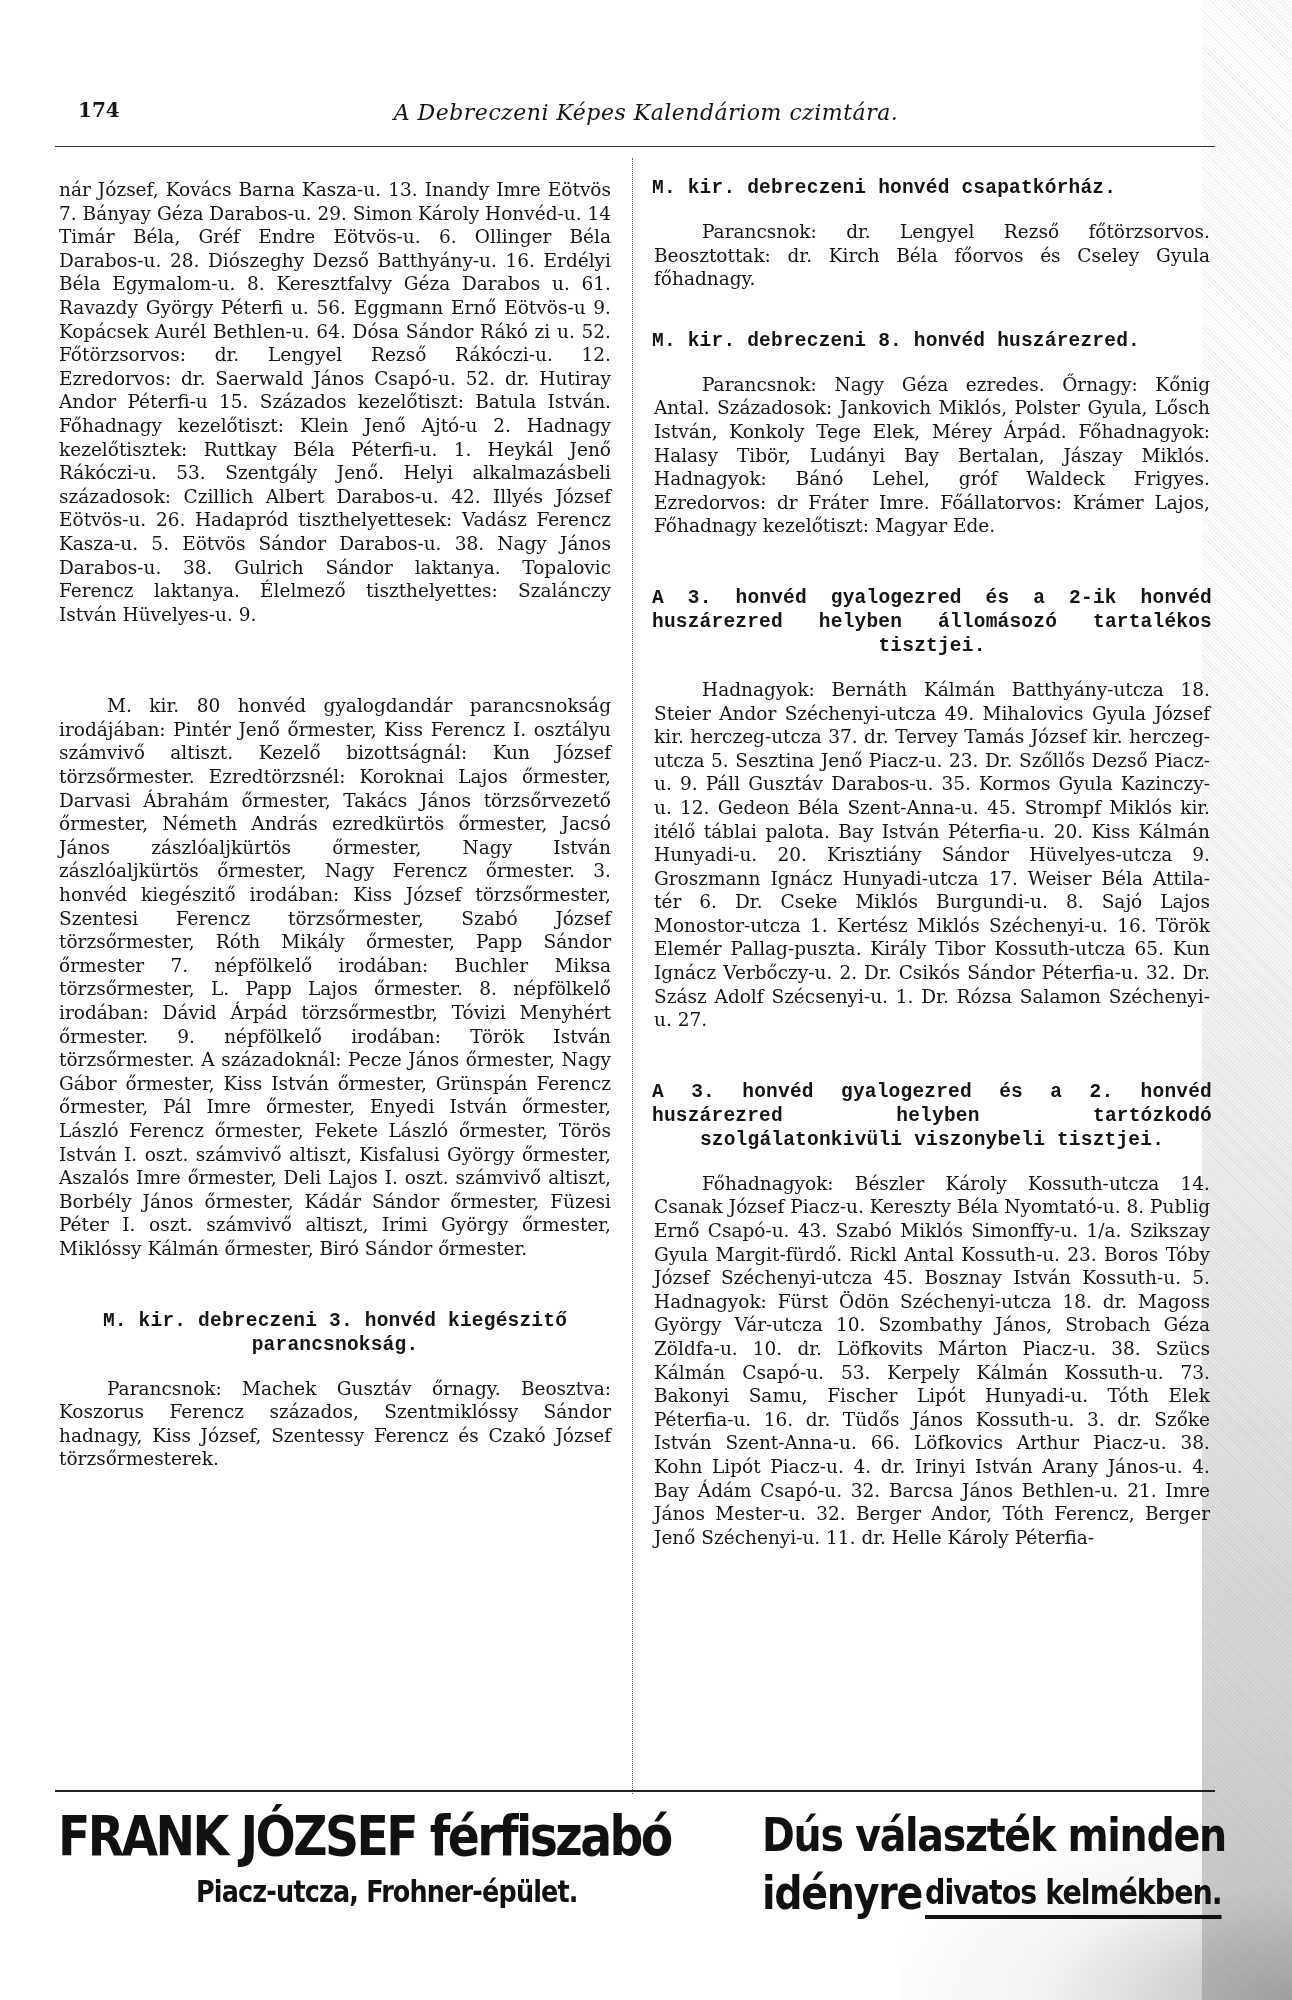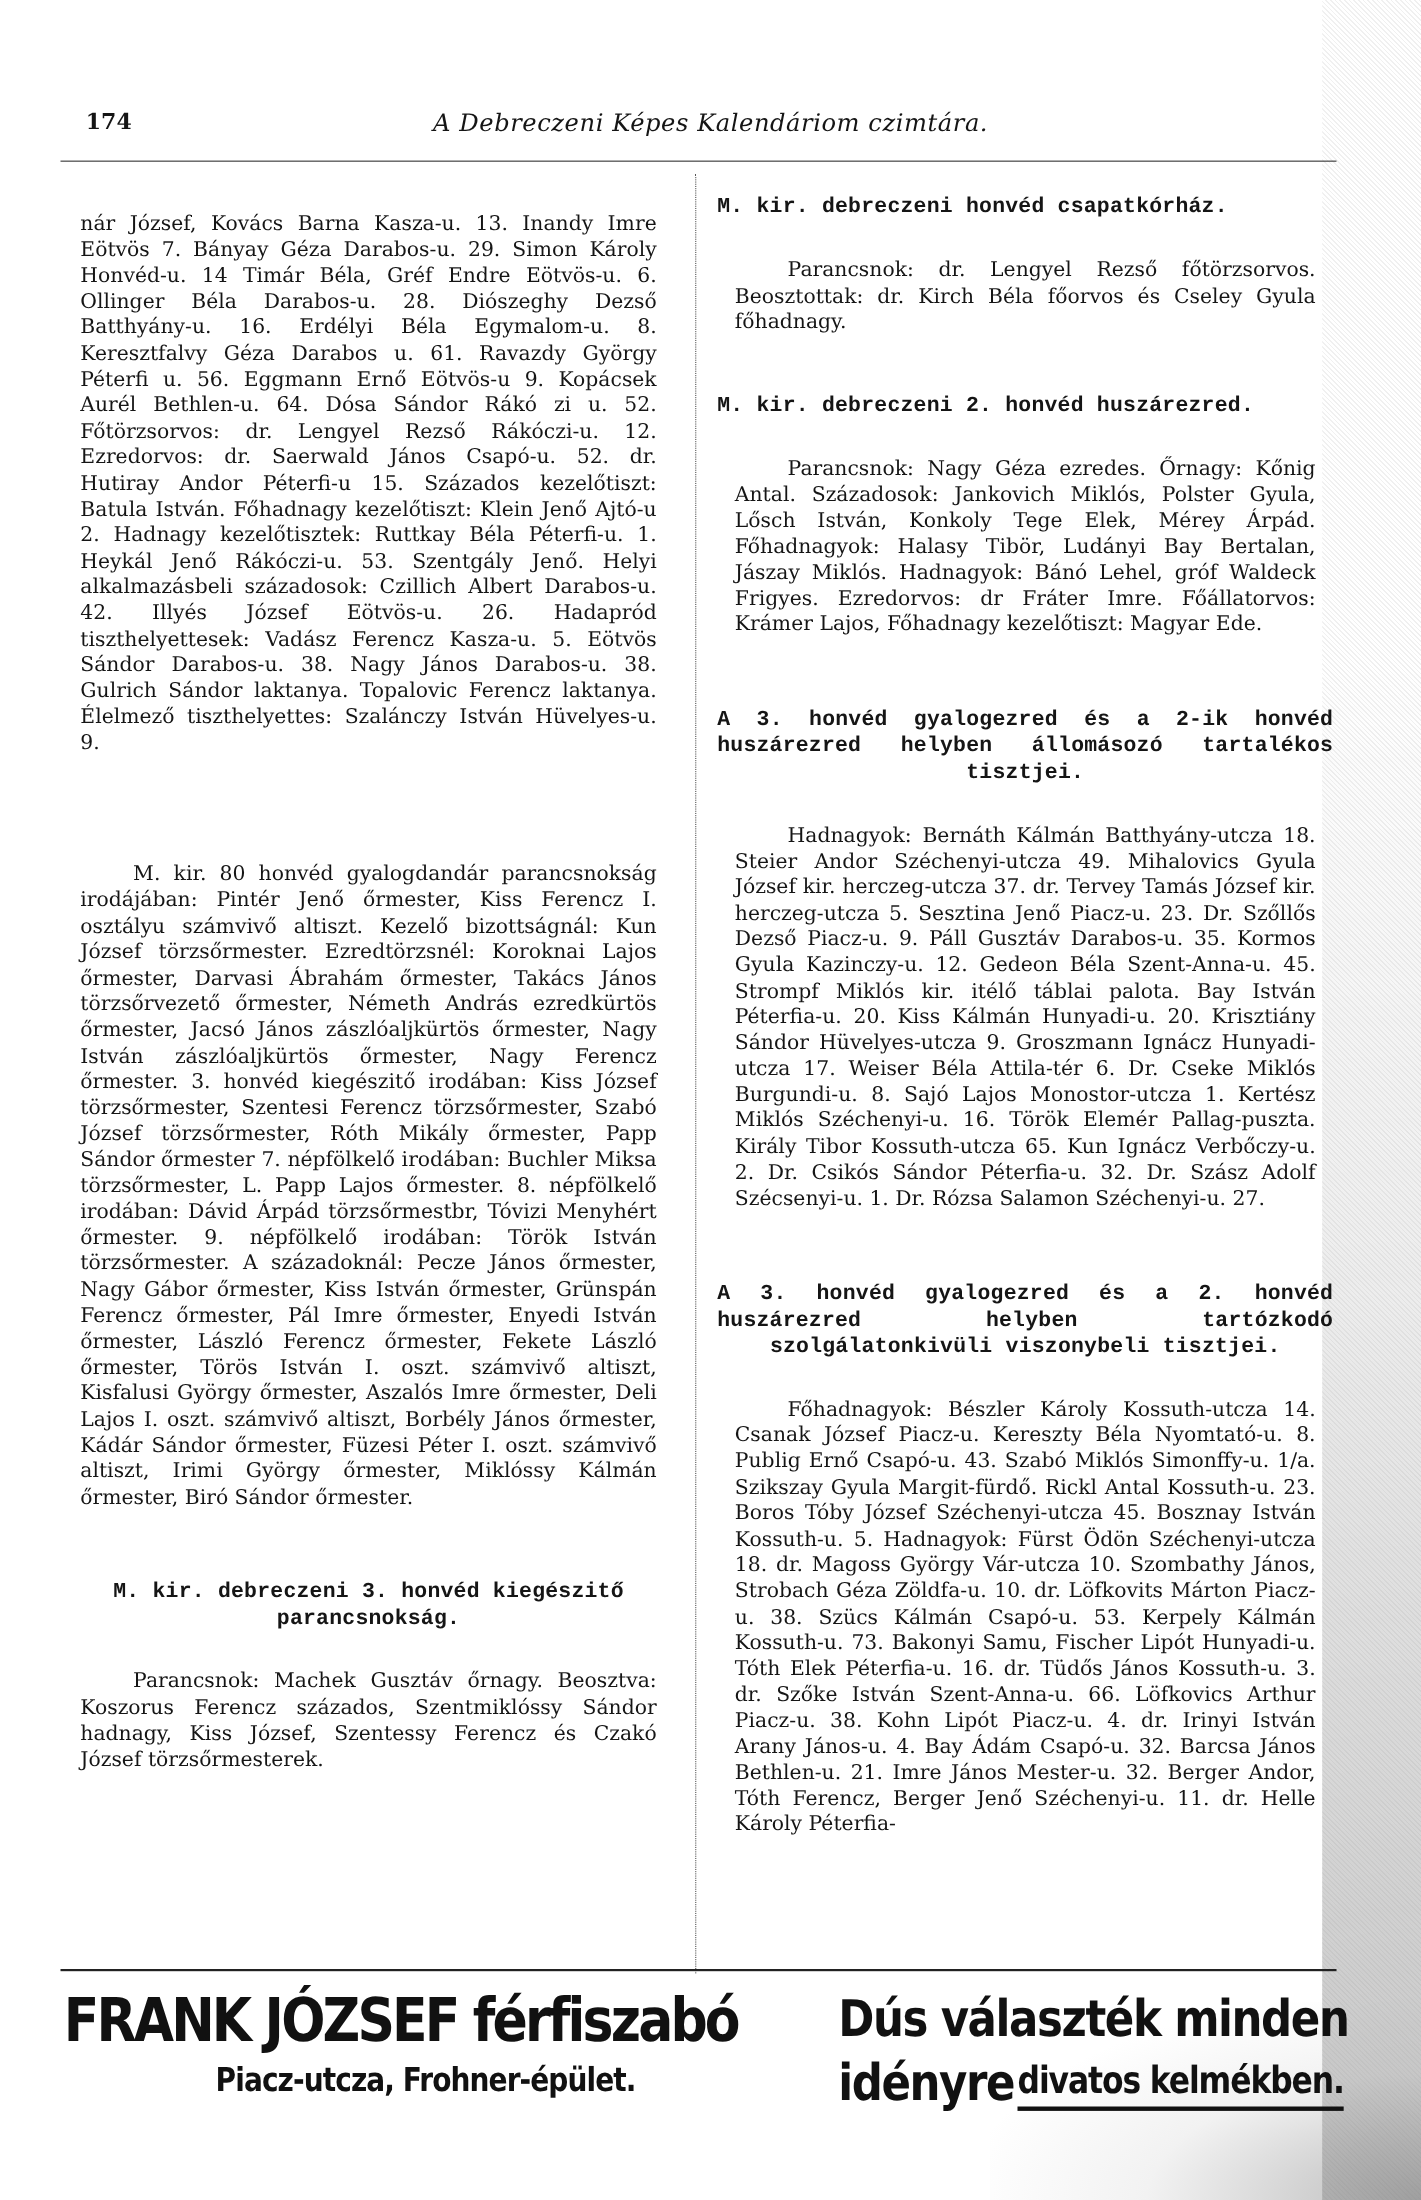--- a/index.html
+++ b/index.html
@@ -35,21 +35,21 @@
     position: absolute; top: 176px;
     font-size: 18.5px; line-height: 23.6px; text-align: justify;
     hyphens: none;
   }
   .col-left { left: 57px; width: 556px; }
   .col-right { left: 652px; width: 560px; }
   .divider {
     position: absolute; left: 632px; top: 158px; height: 1636px; width: 0;
     border-left: 1px dotted #555;
   }
-  p { margin: 16px; }
+  p { margin: 2px; }
   .indent { text-indent: 48px; }
   .sec-title {
     font-weight: bold; text-align: center; font-size: 19.5px; line-height: 24px;
     letter-spacing: 0.2px;
     font-family: Liberation Mono, monospace;
   }
   .gap-l { height: 46px; }
   .gap-m { height: 36px; }
   .gap-s { height: 18px; }
   .bottom-rule {
@@ -96,21 +96,21 @@
   </div>
   <div class="gap-s"></div>
   <p class="indent">Parancsnok: Machek Gusztáv őrnagy. Beosztva: Koszorus Ferencz százados, Szentmiklóssy Sándor hadnagy, Kiss József, Szentessy Ferencz és Czakó József törzsőrmesterek.</p>
 </div>
 
 <div class="col col-right">
   <div class="sec-title" style="text-align:left">M. kir. debreczeni honvéd csapatkórház.</div>
   <div class="gap-s"></div>
   <p class="indent">Parancsnok: dr. Lengyel Rezső főtörzsorvos. Beosztottak: dr. Kirch Béla főorvos és Cseley Gyula főhadnagy.</p>
   <div class="gap-m"></div>
-  <div class="sec-title" style="text-align:left">M. kir. debreczeni 2. honvéd huszárezred.</div>
+  <div class="sec-title" style="text-align:left">M. kir. debreczeni 8. honvéd huszárezred.</div>
   <div class="gap-s"></div>
   <p class="indent">Parancsnok: Nagy Géza ezredes. Őrnagy: Kőnig Antal. Századosok: Jankovich Miklós, Polster Gyula, Lősch István, Konkoly Tege Elek, Mérey Árpád. Főhadnagyok: Halasy Tibör, Ludányi Bay Bertalan, Jászay Miklós. Hadnagyok: Bánó Lehel, gróf Waldeck Frigyes. Ezredorvos: dr Fráter Imre. Főállatorvos: Krámer Lajos, Főhadnagy kezelőtiszt: Magyar Ede.</p>
   <div class="gap-l"></div>
   <div class="sec-title" style="text-align-last:center; text-align:justify">A 3. honvéd gyalogezred és a 2-ik honvéd huszárezred helyben állomásozó tartalékos tisztjei.</div>
   <div class="gap-s"></div>
   <p class="indent">Hadnagyok: Bernáth Kálmán Batthyány-utcza 18. Steier Andor Széchenyi-utcza 49. Mihalovics Gyula József kir. herczeg-utcza 37. dr. Tervey Tamás József kir. herczeg-utcza 5. Sesztina Jenő Piacz-u. 23. Dr. Szőllős Dezső Piacz-u. 9. Páll Gusztáv Darabos-u. 35. Kormos Gyula Kazinczy-u. 12. Gedeon Béla Szent-Anna-u. 45. Strompf Miklós kir. itélő táblai palota. Bay István Péterfia-u. 20. Kiss Kálmán Hunyadi-u. 20. Krisztiány Sándor Hüvelyes-utcza 9. Groszmann Ignácz Hunyadi-utcza 17. Weiser Béla Attila-tér 6. Dr. Cseke Miklós Burgundi-u. 8. Sajó Lajos Monostor-utcza 1. Kertész Miklós Széchenyi-u. 16. Török Elemér Pallag-puszta. Király Tibor Kossuth-utcza 65. Kun Ignácz Verbőczy-u. 2. Dr. Csikós Sándor Péterfia-u. 32. Dr. Szász Adolf Szécsenyi-u. 1. Dr. Rózsa Salamon Széchenyi-u. 27.</p>
   <div class="gap-l"></div>
   <div class="sec-title" style="text-align-last:center; text-align:justify">A 3. honvéd gyalogezred és a 2. honvéd huszárezred helyben tartózkodó szolgálatonkivüli viszonybeli tisztjei.</div>
   <div class="gap-s"></div>
   <p class="indent">Főhadnagyok: Bészler Károly Kossuth-utcza 14. Csanak József Piacz-u. Kereszty Béla Nyomtató-u. 8. Publig Ernő Csapó-u. 43. Szabó Miklós Simonffy-u. 1/a. Szikszay Gyula Margit-fürdő. Rickl Antal Kossuth-u. 23. Boros Tóby József Széchenyi-utcza 45. Bosznay István Kossuth-u. 5. Hadnagyok: Fürst Ödön Széchenyi-utcza 18. dr. Magoss György Vár-utcza 10. Szombathy János, Strobach Géza Zöldfa-u. 10. dr. Löfkovits Márton Piacz-u. 38. Szücs Kálmán Csapó-u. 53. Kerpely Kálmán Kossuth-u. 73. Bakonyi Samu, Fischer Lipót Hunyadi-u. Tóth Elek Péterfia-u. 16. dr. Tüdős János Kossuth-u. 3. dr. Szőke István Szent-Anna-u. 66. Löfkovics Arthur Piacz-u. 38. Kohn Lipót Piacz-u. 4. dr. Irinyi István Arany János-u. 4. Bay Ádám Csapó-u. 32. Barcsa János Bethlen-u. 21. Imre János Mester-u. 32. Berger Andor, Tóth Ferencz, Berger Jenő Széchenyi-u. 11. dr. Helle Károly Péterfia-</p>

